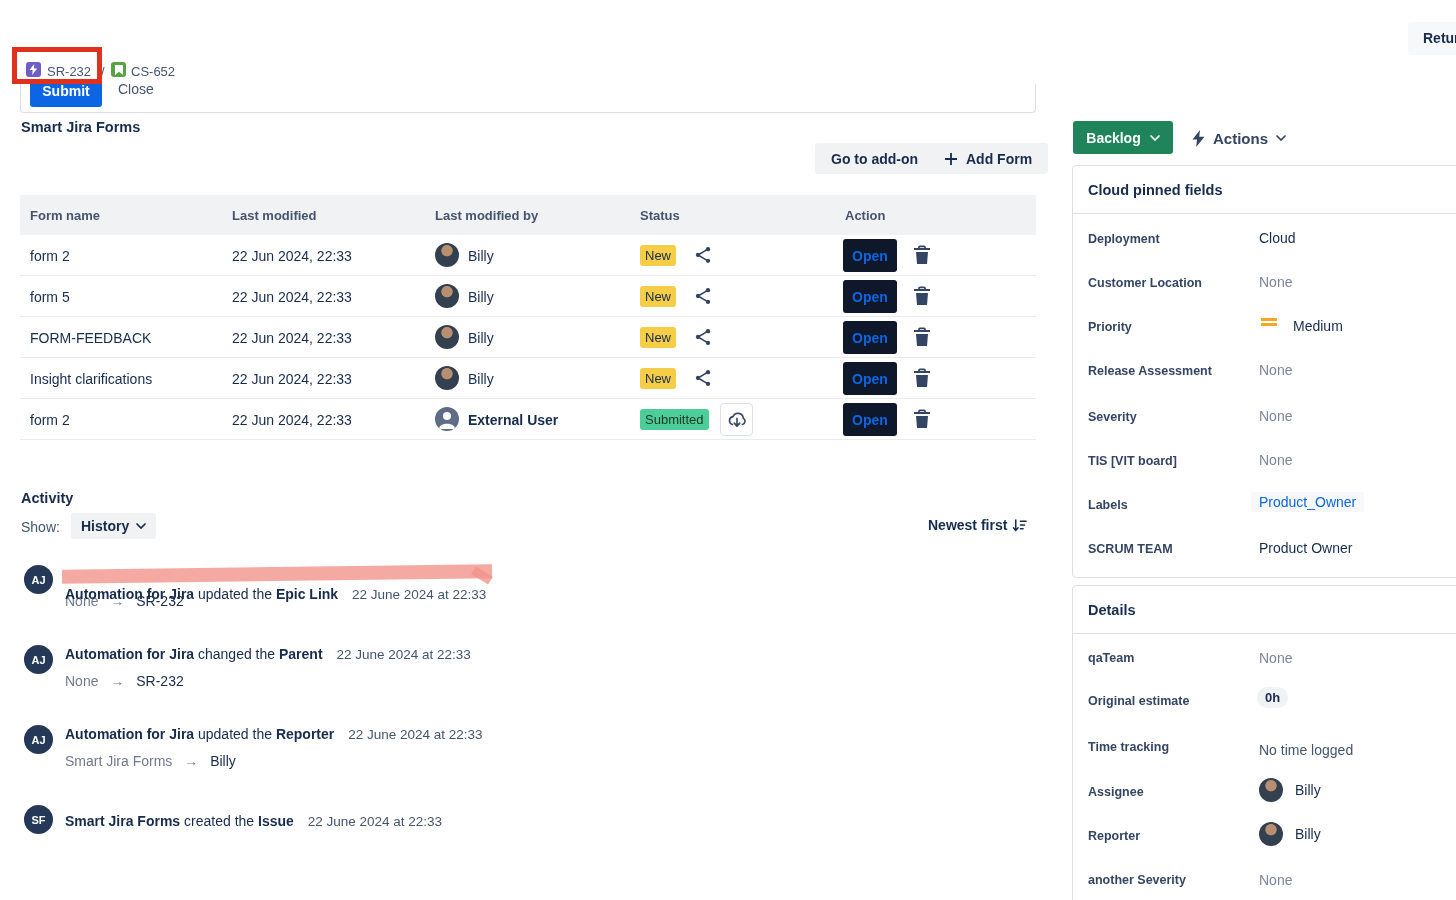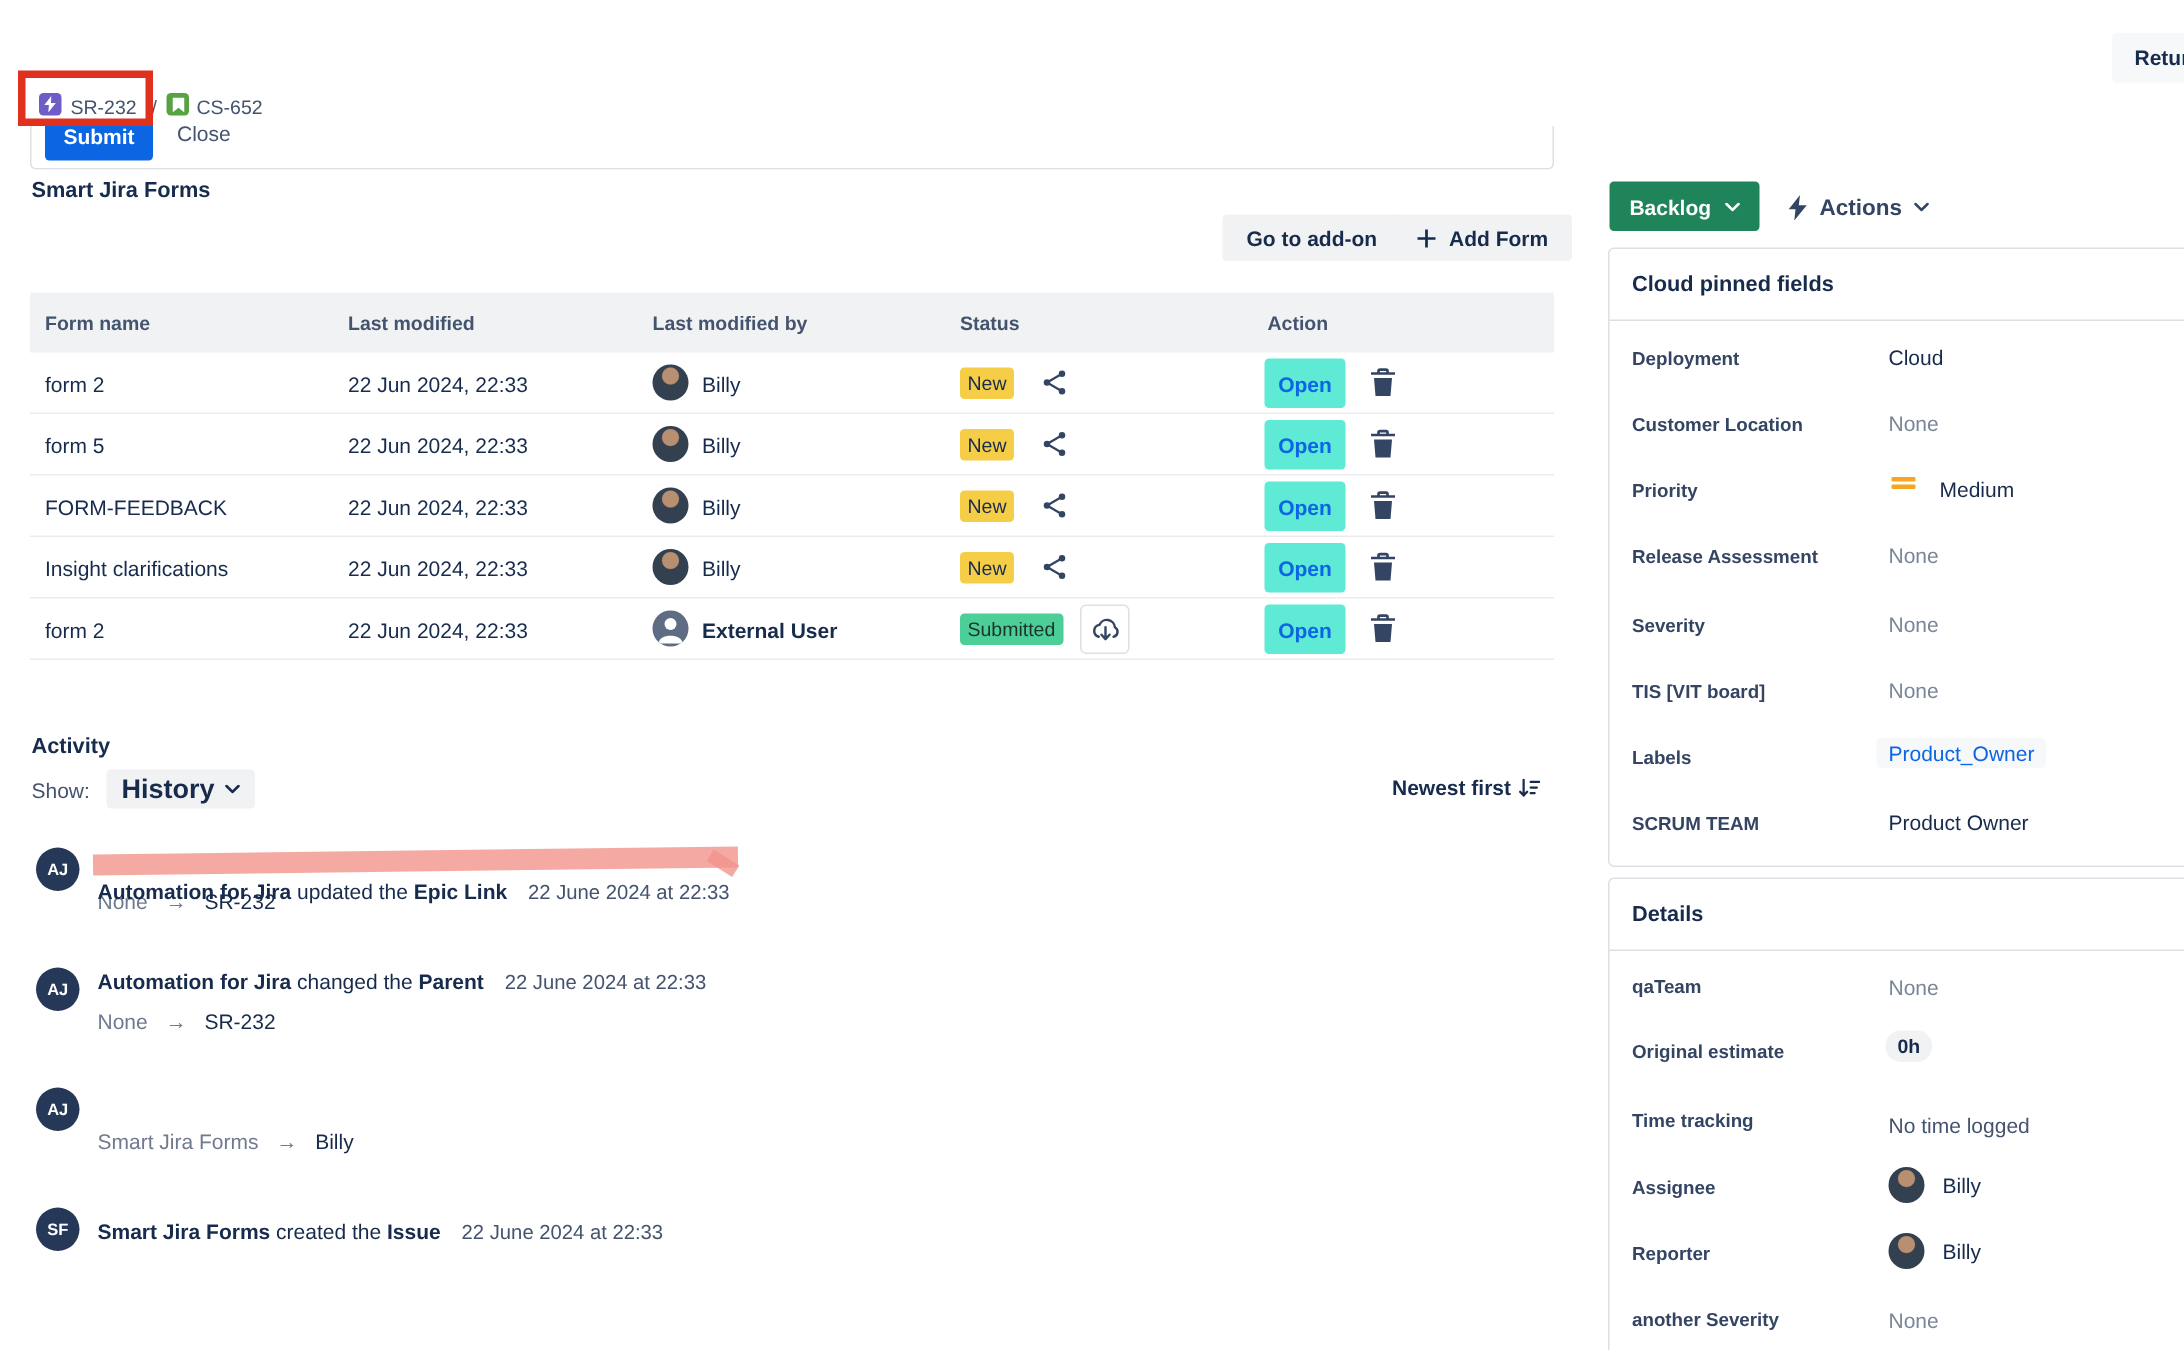--- a/index.html
+++ b/index.html
@@ -31,29 +31,29 @@
   
   .tbl { left:20px; top:195px; width:1016px; }
   .thead { position:absolute; left:0; top:0; width:1016px; height:40px; background:#F1F2F4; }
   .th { position:absolute; top:13px; font-size:13px; font-weight:bold; color:#44546F; }
   .trow { position:absolute; left:0; width:1016px; height:41px; border-bottom:1px solid #E9EBEF; }
   .td { position:absolute; top:13px; font-size:14px; color:#172B4D; }
   .avatar24 { position:absolute; width:24px; height:24px; border-radius:50%; overflow:hidden; }
   .badge { position:absolute; top:10px; font-size:13px; padding:3px 5px; border-radius:3px; }
   .badge.new { background:#F5CD47; color:#172B4D; }
   .badge.submitted { background:#4BCE97; color:#1C3329; }
-  .open-btn { position:absolute; left:823px; top:4px; width:54px; height:33px; background:#5eead4; border:none;
+  .open-btn { position:absolute; left:823px; top:4px; width:54px; height:33px; background:#0f172a; border:none;
     border-radius:3px; color:#0C66E4; font-weight:bold; font-size:14px; font-family:inherit; }
   .icon-btn { position:absolute; background:none; border:none; padding:0; cursor:pointer; }
   .dl-box { position:absolute; left:700px; top:4px; width:33px; height:33px; border:1px solid #DCDFE4; border-radius:4px;
     background:#fff; display:flex; align-items:center; justify-content:center; }
 
   
   .hist-btn { left:71px; top:513px; height:26px; background:#F1F2F4; border:none; border-radius:3px;
-    font-family:inherit; font-weight:bold; font-size:18px; color:#172B4D; padding:0 10px; display:flex; align-items:center; gap:7px; }
+    font-family:inherit; font-weight:bold; font-size:14px; color:#172B4D; padding:0 10px; display:flex; align-items:center; gap:7px; }
   .sort-btn { left:928px; top:517px; background:none; border:none; font-family:inherit; font-weight:bold;
     font-size:14px; color:#172B4D; display:flex; align-items:center; gap:5px; }
   .act-avatar { width:29px; height:29px; border-radius:50%; background:#253858; color:#fff; font-size:11px;
     font-weight:bold; display:flex; align-items:center; justify-content:center; }
   .act-line { font-size:14px; color:#172B4D; z-index:2; }
   .act-line b { font-weight:bold; }
   .act-date { color:#44546F; font-size:13.5px; margin-left:10px; }
   .act-sub { font-size:14px; }
   .act-from { color:#707A8F; }
   .act-arrow { color:#707A8F; margin:0 8px; }
@@ -289,20 +289,26 @@
     <b>Parent</b>
     <span class="act-date">22 June 2024 at 22:33</span>
   </div>
   <div class="abs act-sub" style="left:65px; top:673px;">
     <span class="act-from">None</span>
     <span class="act-arrow">→</span>
     <span class="act-to">SR-232</span>
   </div>
 
   <div class="abs act-avatar" style="left:24px; top:725px;">AJ</div>
+  <div class="abs act-line" style="left:65px; top:726px;">
+    <b>Automation for Jira</b>
+    <span>updated the</span>
+    <b>Reporter</b>
+    <span class="act-date">22 June 2024 at 22:33</span>
+  </div>
   <div class="abs act-sub" style="left:65px; top:753px;">
     <span class="act-from">Smart Jira Forms</span>
     <span class="act-arrow">→</span>
     <span class="act-to">Billy</span>
   </div>
 
   <div class="abs act-avatar" style="left:24px; top:805px;">SF</div>
   <div class="abs act-line" style="left:65px; top:813px;">
     <b>Smart Jira Forms</b>
     <span>created the</span>

